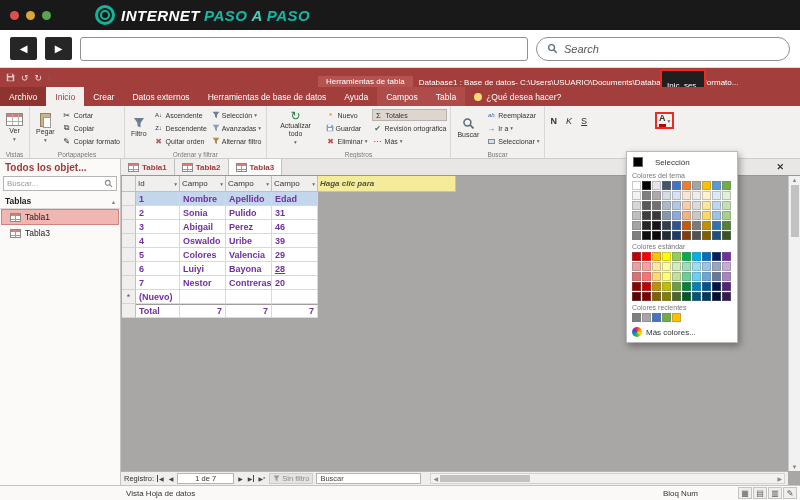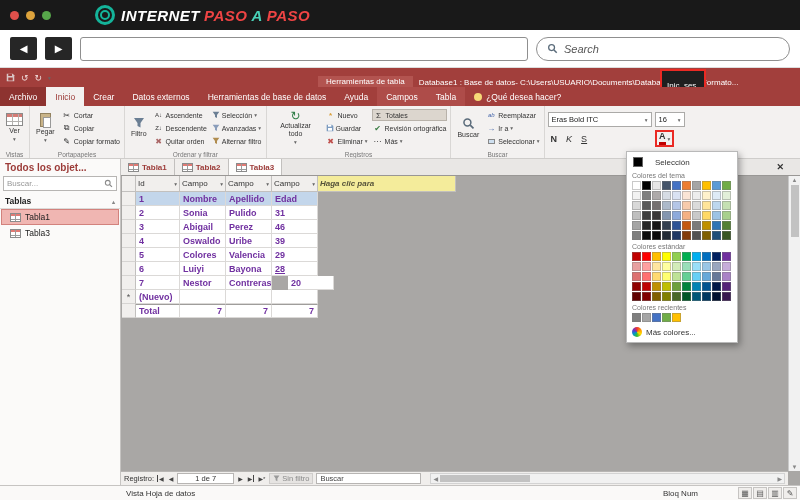--- a/index.html
+++ b/index.html
@@ -9,21 +9,21 @@
 
   
   .site-header{position:absolute;top:0;left:0;right:0;height:30px;background:#191919;display:flex;align-items:center}
   .dots{display:flex;gap:7px;margin-left:10px}
   .dot{width:9px;height:9px;border-radius:50%}
   .dot.r{background:#e0504b}.dot.y{background:#dda33c}.dot.g{background:#57a64a}
   .logo{display:flex;align-items:center;gap:6px;margin-left:44px}
   .logo-emblem{width:20px;height:20px;border-radius:50%;border:3px solid #14b49a;position:relative}
   .logo-emblem::after{content:"";position:absolute;inset:2px;border-radius:50%;border:2px solid #14b49a}
   .logo-text{font-style:italic;font-weight:bold;font-size:15px;letter-spacing:.5px;display:flex;gap:4px}
-  .lw1{color:#fff}.lw2,.lw4{color:#ef4444}.lw3{color:#49d2b8}
+  .lw1{color:#fff}.lw2,.lw4{color:#14b8a6}.lw3{color:#49d2b8}
 
   
   .browser-nav{position:absolute;top:30px;left:0;right:0;height:38px;background:#fff;border-bottom:1px solid #ddd;display:flex;align-items:center;padding:0 10px;gap:8px}
   .nav-btn{width:27px;height:23px;background:#262626;color:#fff;font-size:10px;display:flex;align-items:center;justify-content:center;border-radius:2px;cursor:pointer}
   .url-box{width:448px;height:24px;border:1px solid #8f8f8f;border-radius:3px;background:#fff}
   .search-pill{flex:1;height:24px;border:1px solid #8f8f8f;border-radius:12px;display:flex;align-items:center;gap:6px;padding:0 10px;color:#555;font-size:11px;font-style:italic}
 
   
   .titlebar{position:absolute;top:68px;left:0;right:0;height:19px;background:#a23f3c;color:#fff;font-size:8px}
   .qat{position:absolute;left:6px;top:0;height:100%;display:flex;gap:6px;align-items:center;color:#f2dedd;font-size:9px}
@@ -336,30 +336,20 @@
             </span>
             <span>Seleccionar</span>
             <span class="car">▾</span>
           </div>
       </div>
       <div class="glabel">Buscar</div>
     </div>
 
     <div class="rgroup" style="flex:1;border-right:none">
       <div class="fmtcol">
-        <div class="fmtrow">
-          <span class="combo font-combo">
-              <span>Eras Bold ITC</span>
-              <span class="car">▾</span>
-            </span>
-          <span class="combo size-combo">
-              <span>16</span>
-              <span class="car">▾</span>
-            </span>
-        </div>
         <div class="fmtrow">
           <span class="fbtn" style="font-weight:bold">N</span>
           <span class="fbtn" style="font-style:italic">K</span>
           <span class="fbtn" style="text-decoration:underline">S</span>
           <span class="colorbtn annot" style="border-color: rgb(234, 42, 36);">
             <span class="color-a">A</span>
             <span class="car">▾</span>
           </span>
         </div>
       </div>
@@ -608,21 +598,21 @@
               <div class="dc wid" style="color: rgb(112, 48, 160);">6</div>
               <div class="dc wc" style="color: rgb(112, 48, 160);">Luiyi</div>
               <div class="dc wc" style="color: rgb(112, 48, 160);">Bayona</div>
               <div class="dc wc" style="color: rgb(112, 48, 160); text-decoration: underline;">28</div>
             </div>
             <div class="dr">
               <div class="sc"></div>
               <div class="dc wid" style="color: rgb(112, 48, 160);">7</div>
               <div class="dc wc" style="color: rgb(112, 48, 160);">Nestor</div>
               <div class="dc wc" style="color: rgb(112, 48, 160);">Contreras</div>
-              <div class="dc wc" style="color: rgb(112, 48, 160); margin-left: 16px;">20</div>
+              <div class="dc wc" style="color: rgb(112, 48, 160);">20</div>
             </div>
             <div class="dr">
               <div class="sc">*</div>
               <div class="dc wid" style="color: rgb(112, 48, 160);">(Nuevo)</div>
               <div class="dc wc" style="color: rgb(112, 48, 160);"></div>
               <div class="dc wc" style="color: rgb(112, 48, 160);"></div>
               <div class="dc wc" style="color: rgb(112, 48, 160);"></div>
             </div>
             <div class="dr total">
               <div class="sc"></div>

